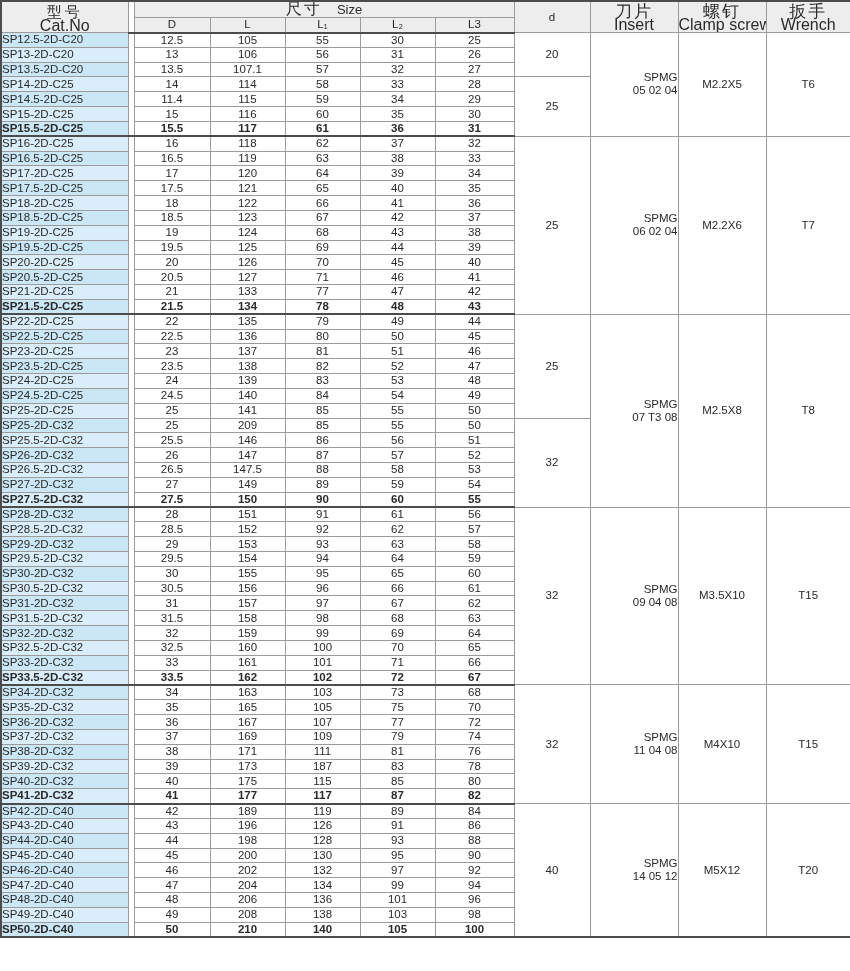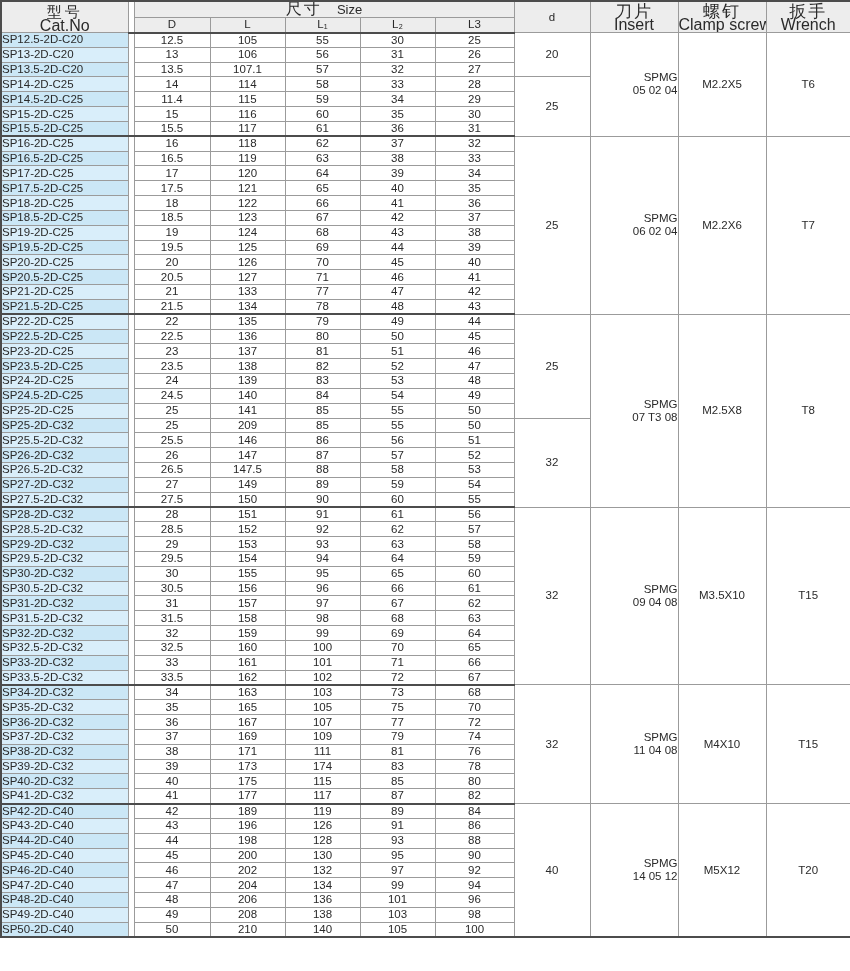--- a/index.html
+++ b/index.html
@@ -32,21 +32,21 @@
 
   
   #rows tr { height:14.83px; }
   td.cat { background:var(--catBgAlt,#d9eefa); text-align:left; padding-left:7px;
            font-size:11.8px; border-top-color:#fff; border-bottom-color:#fff; }
   #rows tr:nth-child(odd) td.cat { background:var(--catBg,#cbe7f6); }
   td.num { text-align:center; }
   td.mcell div { line-height:13px; text-align:right; }
   td.dend { border-bottom:1px solid #555; }
   td.gend { border-bottom:2px solid var(--groupline,#4c4c4c); }
-  tr.tend td { border-bottom:2px solid var(--groupline,#4c4c4c); }
+  tr.tend td { border-bottom:2px solid var(--groupline,#4c4c4c);font-weight:bold; }
   table.spec td.gutter { background:#fff; border-left:none; border-right:none;
                          border-top:none; border-bottom:none; }
   table.spec td.gutter.hdrb, table.spec td.gutter.gend {
       border-bottom:2px solid var(--groupline,#4c4c4c); }
 </style>
 </head>
 <body>
 
 <div class="page">
 
@@ -529,21 +529,21 @@
           <td class="num">38</td>
           <td class="num">171</td>
           <td class="num">111</td>
           <td class="num">81</td>
           <td class="num">76</td>
         </tr>
         <tr>
           <td class="cat">SP39-2D-C32</td>
           <td class="num">39</td>
           <td class="num">173</td>
-          <td class="num">174</td>
+          <td class="num">187</td>
           <td class="num">83</td>
           <td class="num">78</td>
         </tr>
         <tr>
           <td class="cat">SP40-2D-C32</td>
           <td class="num">40</td>
           <td class="num">175</td>
           <td class="num">115</td>
           <td class="num">85</td>
           <td class="num">80</td>

